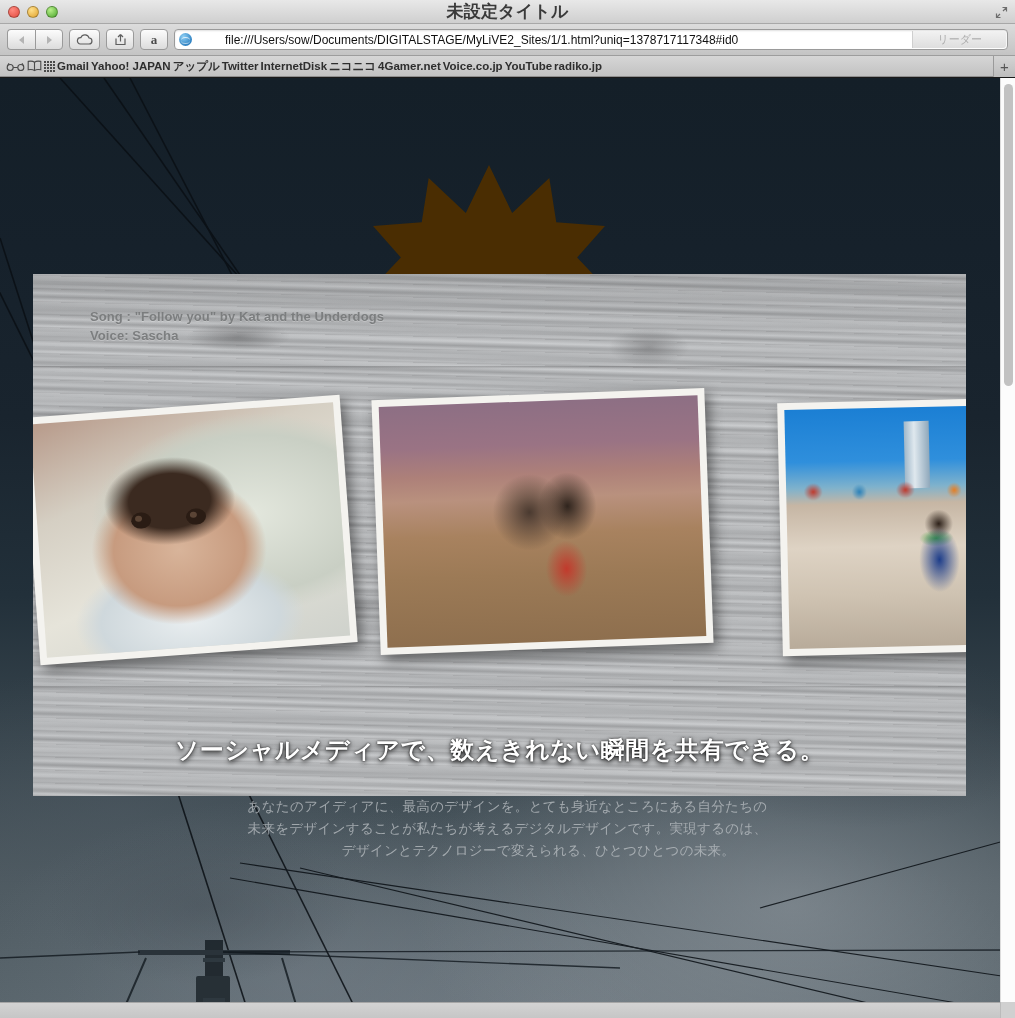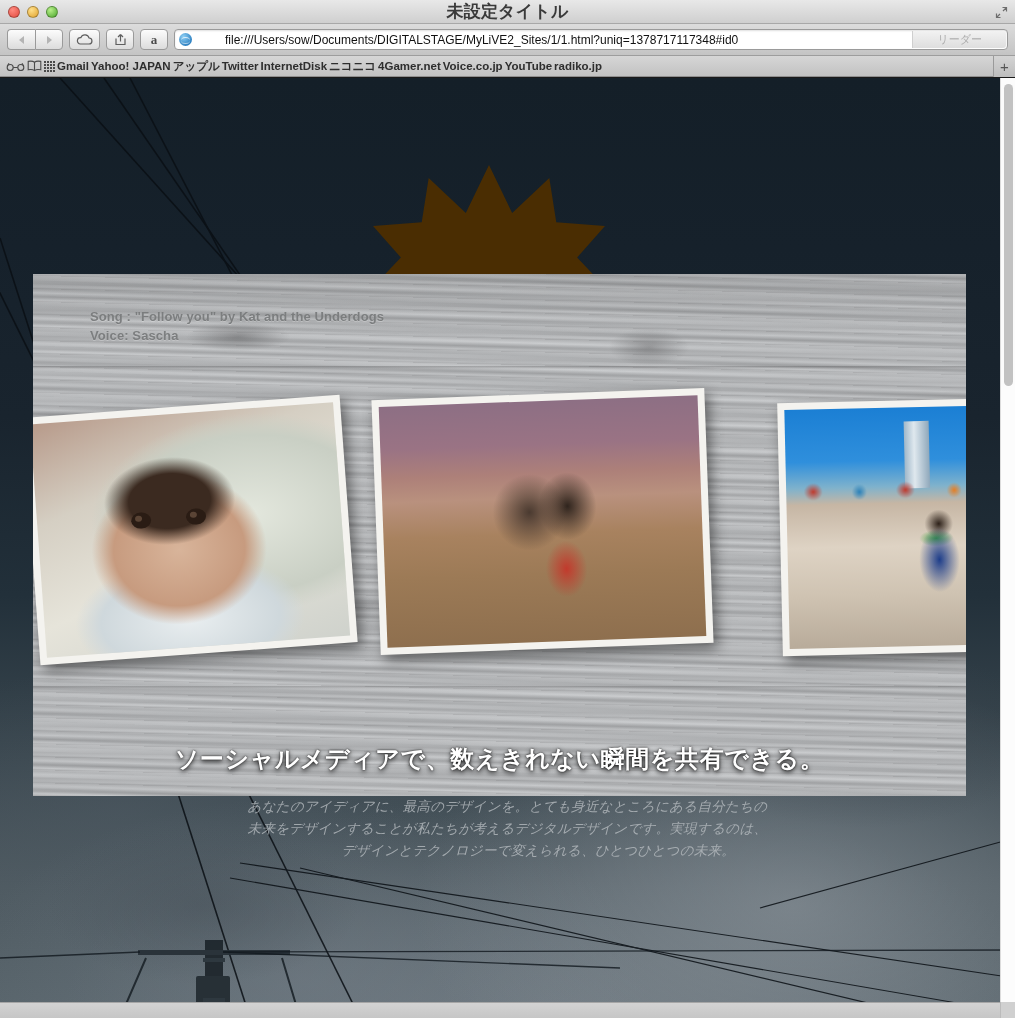--- a/index.html
+++ b/index.html
@@ -227,31 +227,31 @@
     position:absolute; left:0; top:30%; width:100%; height:9%;
     background:
       radial-gradient(ellipse 5% 60% at 10% 50%, #c0392b, transparent 70%),
       radial-gradient(ellipse 4% 55% at 27% 55%, #2980b9, transparent 70%),
       radial-gradient(ellipse 5% 58% at 44% 50%, #c0392b, transparent 70%),
       radial-gradient(ellipse 4% 52% at 62% 56%, #e67e22, transparent 70%),
       radial-gradient(ellipse 5% 55% at 80% 50%, #c0392b, transparent 70%);
   }
 
   .subtitle {
-    position:absolute; left:0; bottom:21px; width:100%; text-align:center;
+    position:absolute; left:0; bottom:30px; width:100%; text-align:center;
     color:#fff; font-size:24px; font-weight:bold; letter-spacing:.6px;
     text-shadow:0 2px 5px rgba(0,0,0,.85), 0 0 2px rgba(0,0,0,.9);
     z-index:7;
   }
 
   
   .bodycopy {
     position:absolute; left:0; top:718px; width:1015px; text-align:center;
     color:#b9bec2; font-size:13.5px; line-height:22px; letter-spacing:.3px;
-    z-index:4; opacity:.78;font-style:italic;
+    z-index:4; opacity:.78;
   }
   .bodycopy div:nth-child(3) { padding-left:62px; }
 
   
   .vscroll {
     position:absolute; right:0; top:78px; width:15px; height:924px;
     background:#fcfcfc; border-left:1px solid #dcdcdc;
   }
   .vthumb {
     position:absolute; left:3px; top:6px; width:9px; height:302px;

